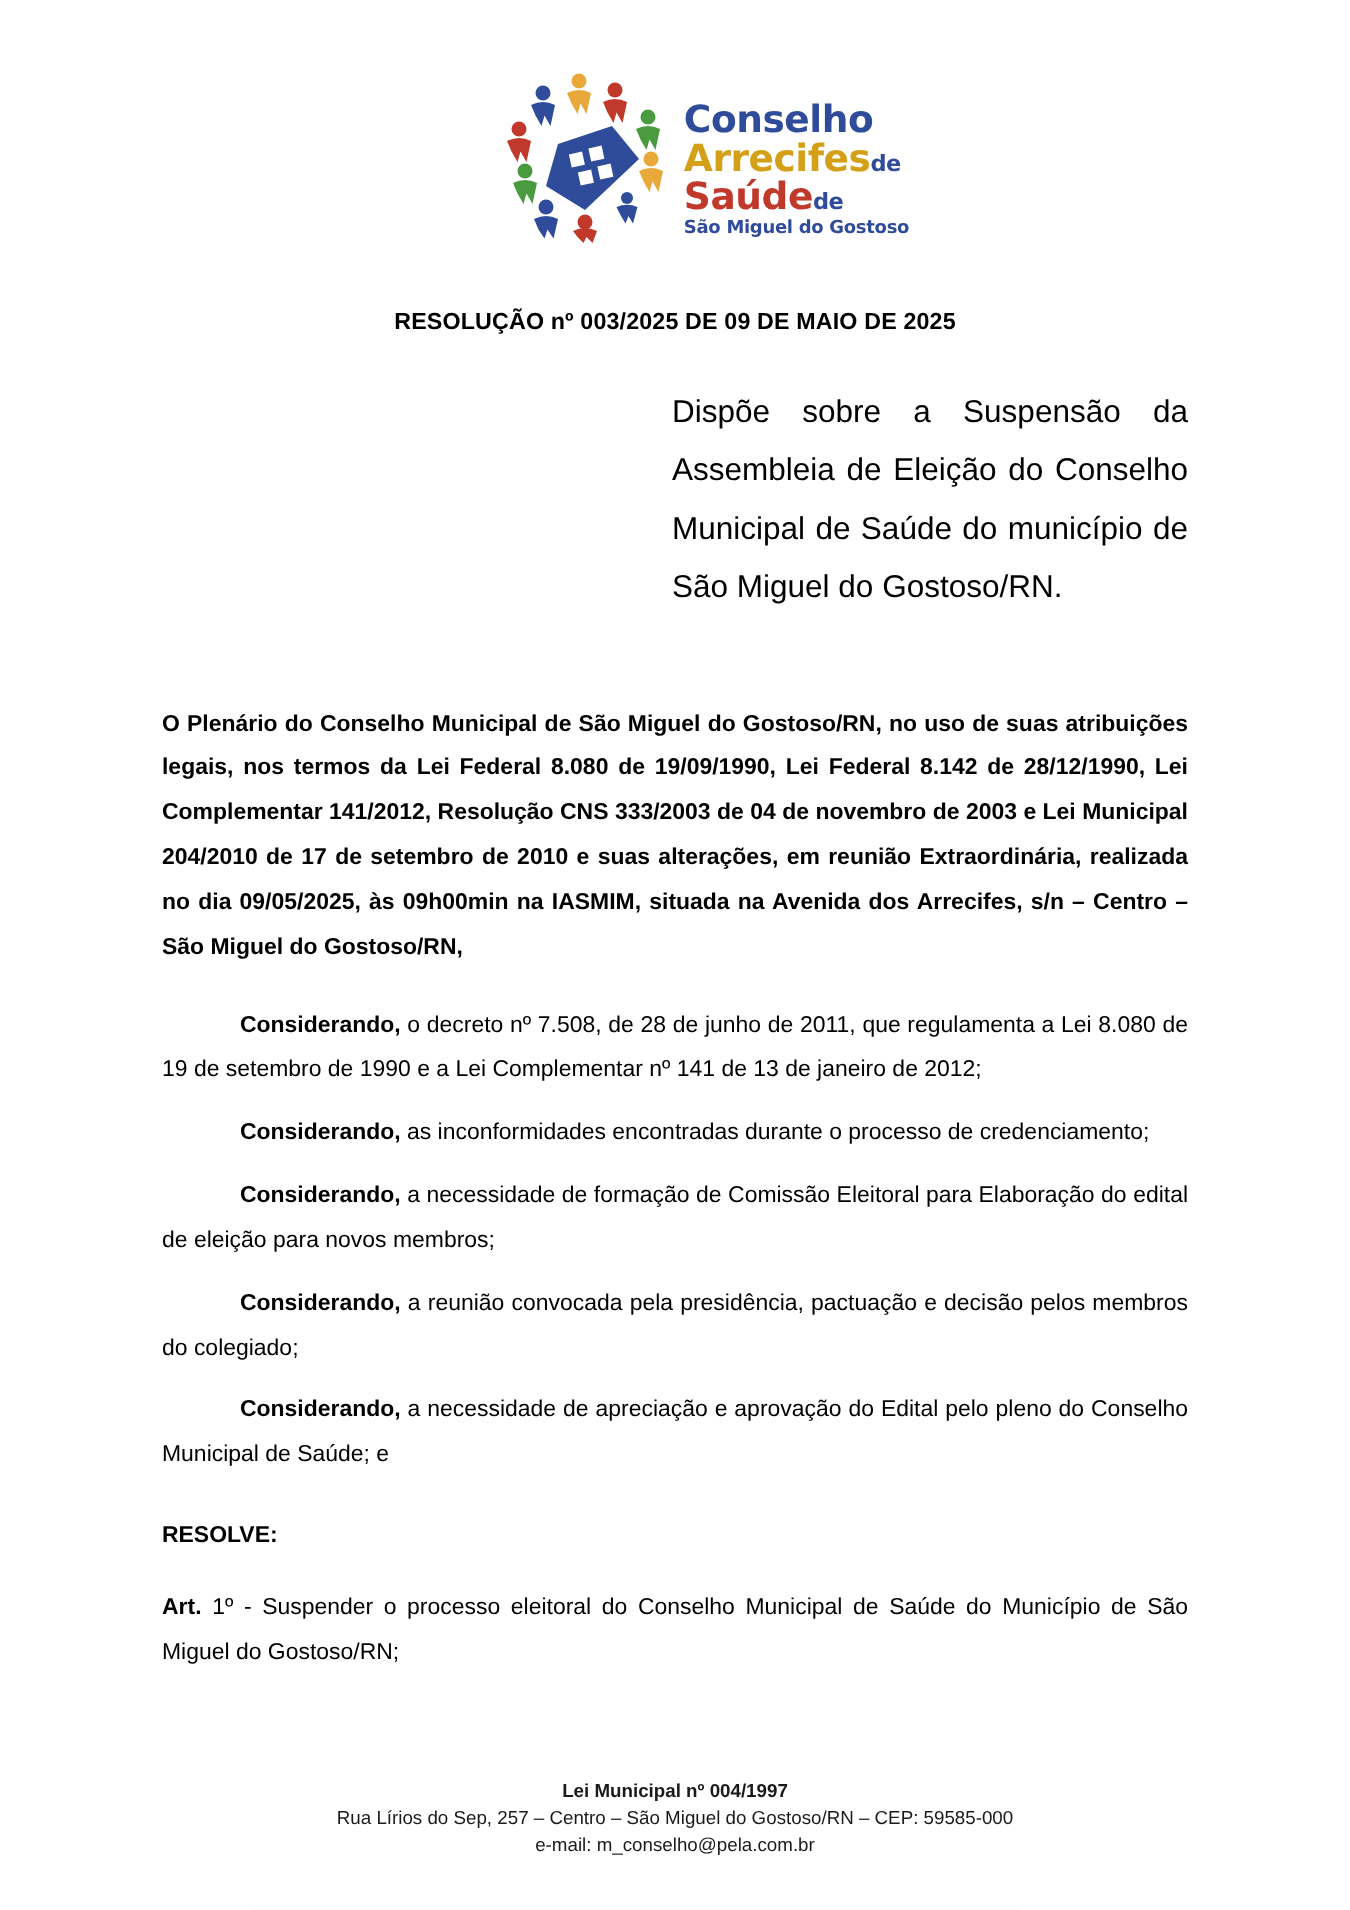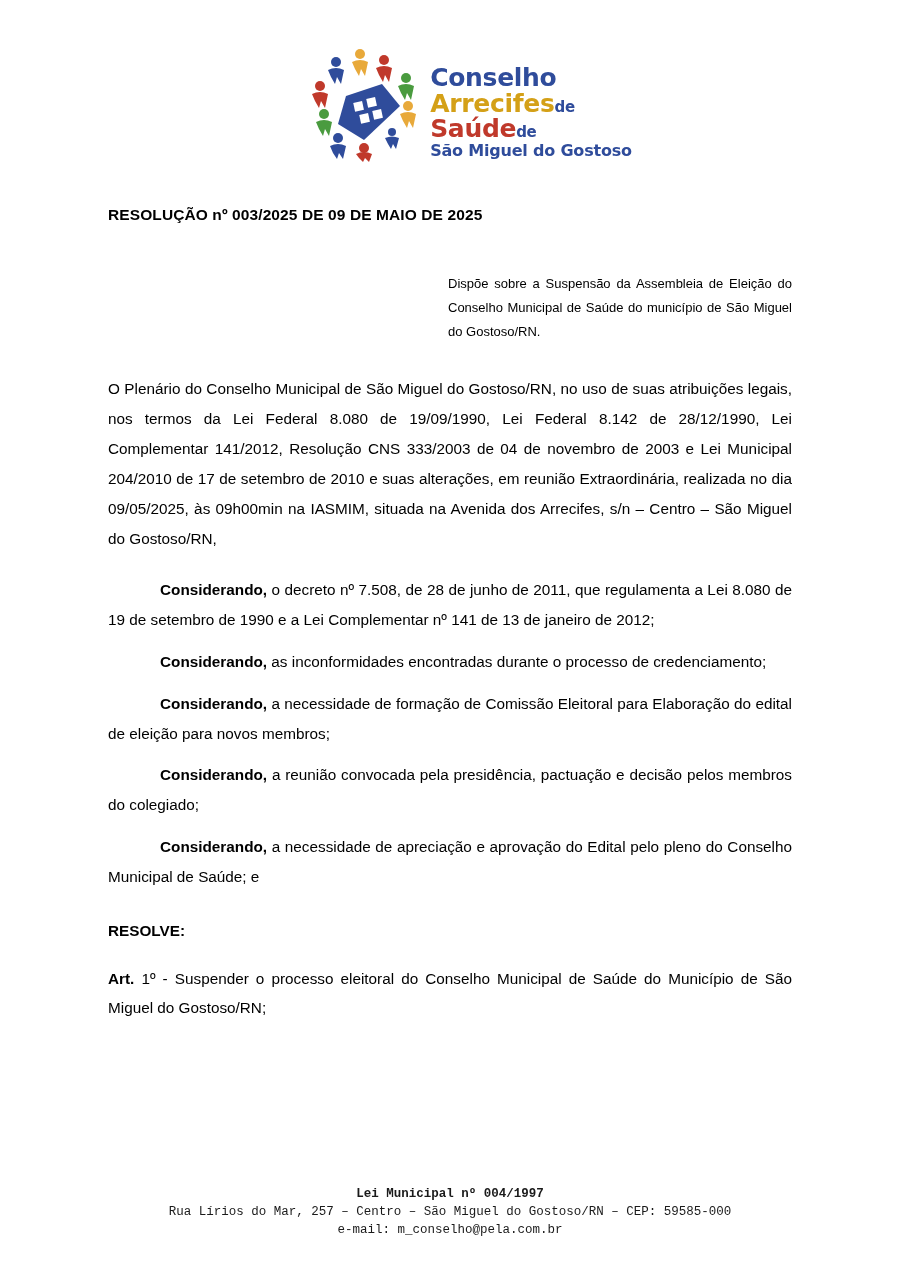--- a/index.html
+++ b/index.html
@@ -65,54 +65,56 @@
     font-family: "DejaVu Sans", sans-serif;
     font-weight: bold;
     font-size: 25px;
     color: #c0392b;
     letter-spacing: -0.3px;
   }
   .logo-line3 .sm { color: #2f4c9b; font-size: 15px; }
   .logo-line4 {
     font-family: "DejaVu Sans", sans-serif;
     font-weight: bold;
-    font-size: 16px;
+    font-size: 12px;
     color: #2f4c9b;
     letter-spacing: -0.2px;
     margin-top: 1px;
   }
 
   
   .content {
     padding: 0 108px 0 108px;
     font-size: 15.3px;
     line-height: 1.95;
   }
   .doc-title {
+    text-align: center;
     font-weight: bold;
     font-size: 15.5px;
     margin-top: 38px;
     margin-bottom: 0;
     letter-spacing: 0.1px;
   }
   .ementa {
     margin-left: 340px;
-    margin-top: 42px;
+    margin-top: 26px;
     text-align: justify;
     text-justify: inter-word;
     line-height: 1.85;
-    font-size: 13px;
+    font-size: 21px;
   }
   .para {
     text-align: justify;
     text-justify: inter-word;
     margin: 0;
   }
   .preambulo {
-    margin-top: 30px;
+    margin-top: 56px;
+    font-weight: bold;
   }
   .consid {
     margin-top: 22px;
     text-indent: 52px;
   }
   .consid-next {
     margin-top: 12px;
     text-indent: 52px;
   }
   b { font-weight: bold; }
@@ -124,21 +126,21 @@
     margin-top: 18px;
   }
 
   
   .footer {
     position: absolute;
     left: 0;
     right: 0;
     bottom: 34px;
     text-align: center;
-    font-family: Liberation Mono, monospace;
+    font-family: Liberation Sans, sans-serif;
     font-size: 12.5px;
     line-height: 1.45;
     color: #1a1a1a;
   }
   .footer .f1 { font-weight: bold; }
   .footer .f3 { }
 </style>
 </head>
 <body>
 
@@ -240,17 +242,17 @@
 
 
     <p class="para resolve">RESOLVE:</p>
 
     <p class="para artigo"><b>Art.</b><span> 1º - Suspender o processo eleitoral do Conselho Municipal de Saúde do Município de São Miguel do Gostoso/RN;</span></p>
 
   </div>
 
   <div class="footer">
     <div class="f1">Lei Municipal nº 004/1997</div>
-    <div class="f2">Rua Lírios do Mar, 257 – Centro – São Miguel do Gostoso/RN – CEP: 59585-000</div>
+    <div class="f2">Rua Lírios do Sep, 257 – Centro – São Miguel do Gostoso/RN – CEP: 59585-000</div>
     <div class="f3">e-mail: m_conselho@pela.com.br</div>
   </div>
 
 </div>
 
 </body></html>

